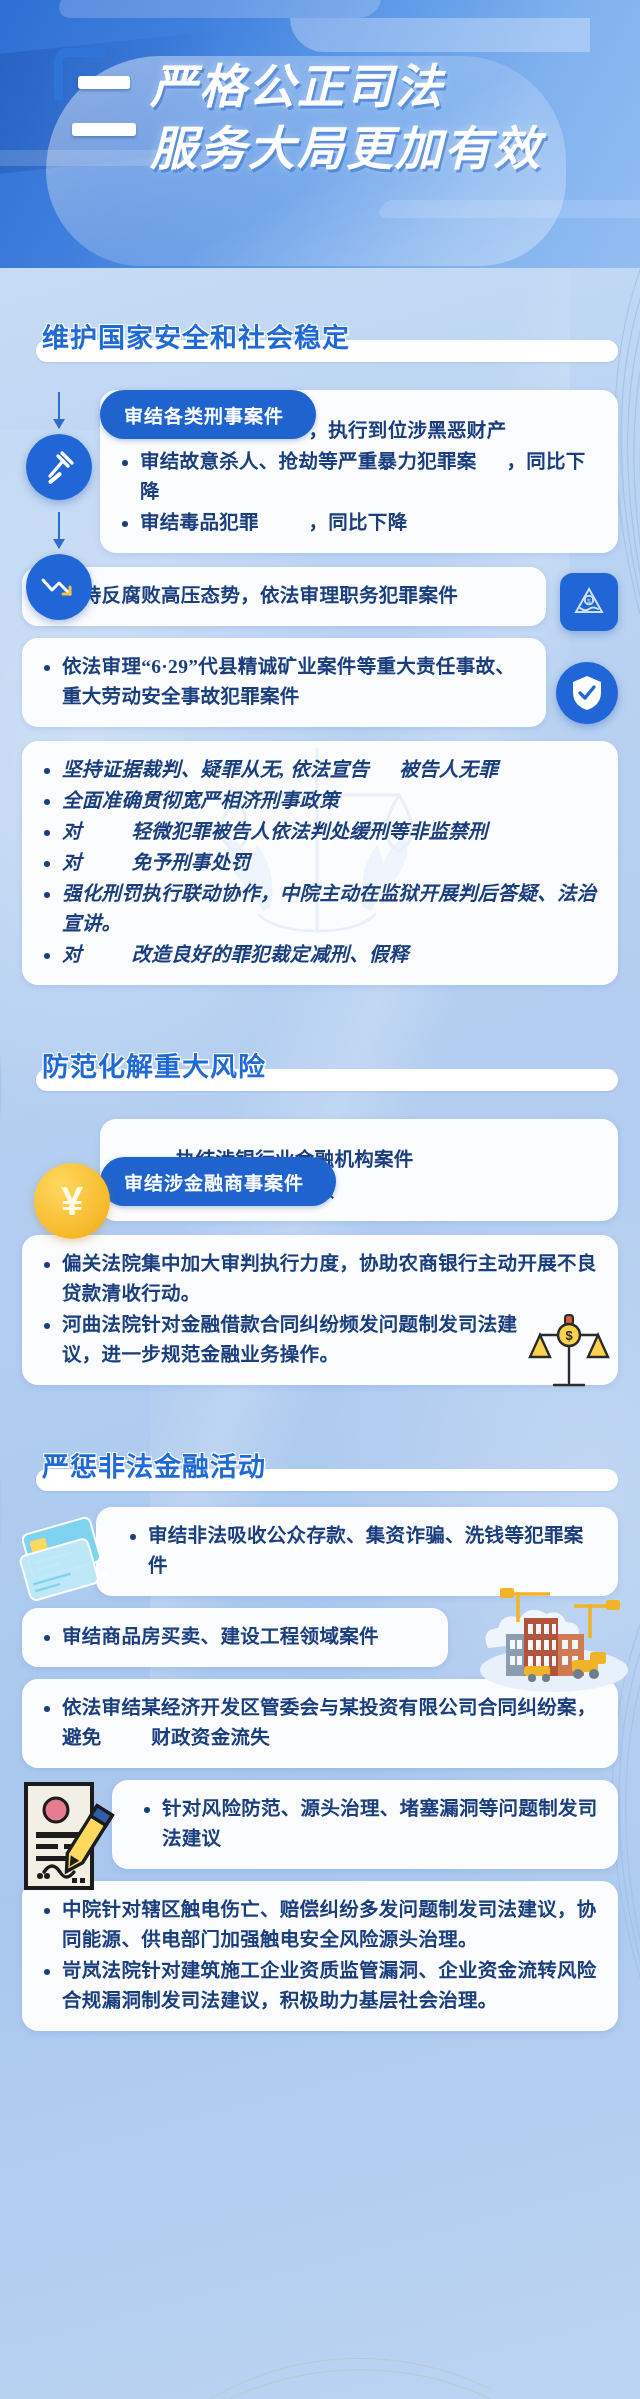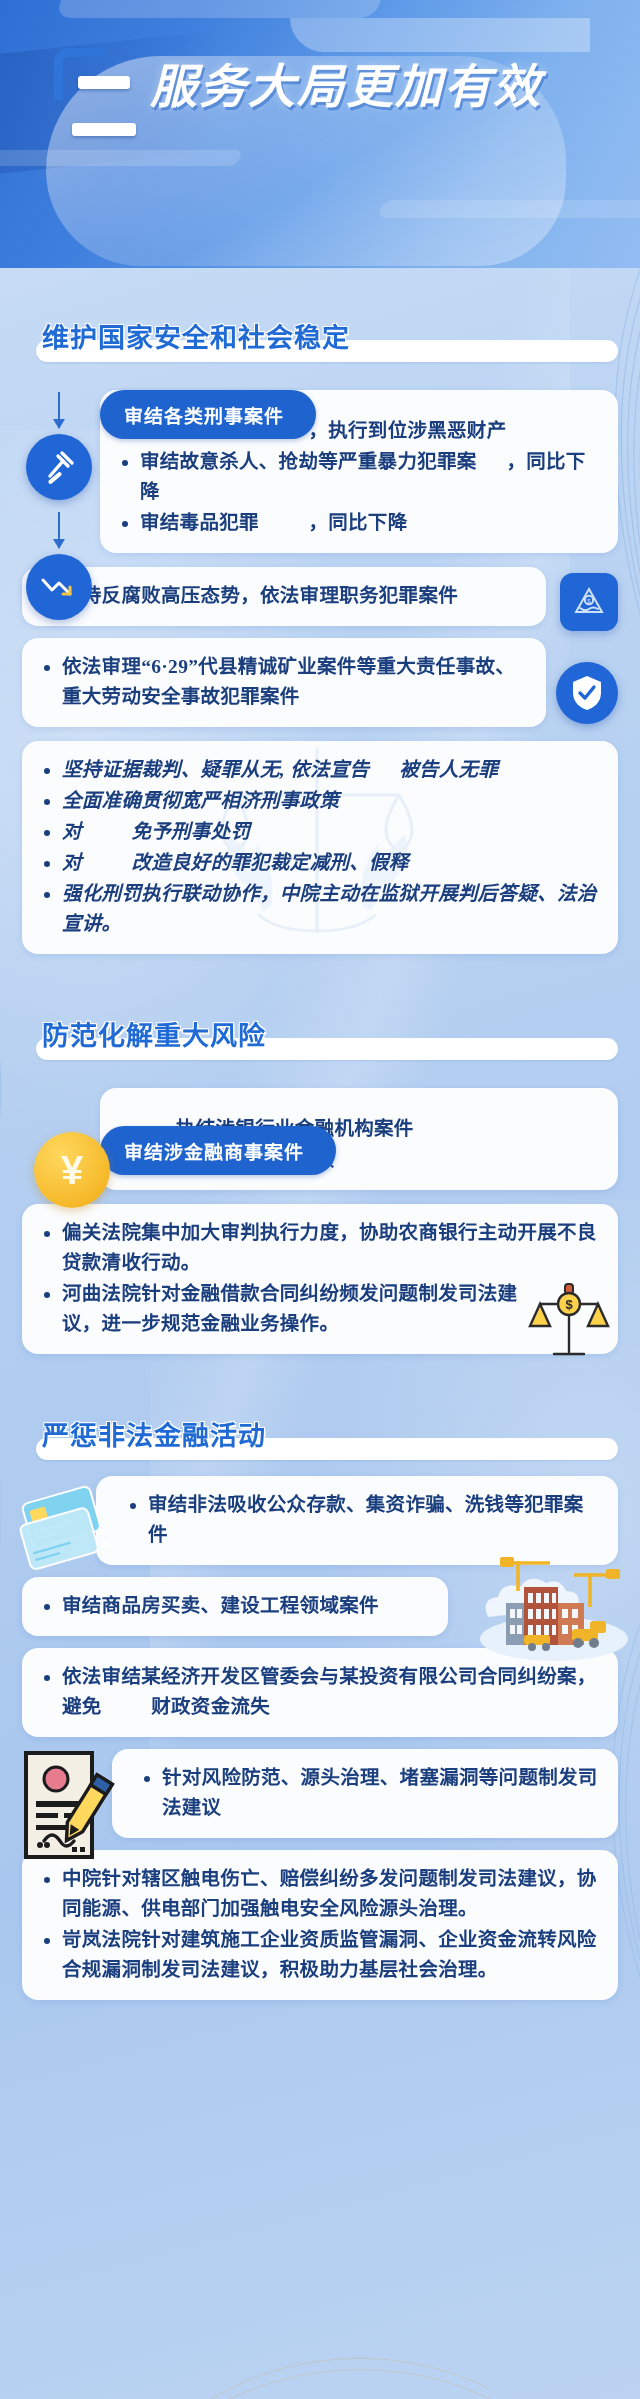--- a/index.html
+++ b/index.html
@@ -251,20 +251,21 @@
   <div class="hdr-streak hdr-s2"></div>
   <div class="hdr-streak hdr-s3"></div>
   <div class="hdr-streak hdr-s4"></div>
   <div class="hdr-bubble"></div>
   <div class="hdr-accent"></div>
   <div class="hdr-num">
       <i></i>
       <i></i>
     </div>
   <div class="hdr-title">
+    <div>严格公正司法</div>
     <div>服务大局更加有效</div>
   </div>
 </div>
 
 <div style="height:52px"></div>
 <div class="section-head">
   <div class="bar"></div>
   <div class="txt">维护国家安全和社会稳定</div>
 </div>
 
@@ -344,23 +345,24 @@
       <g fill="#c3d8f1" opacity=".75">
         <path d="M96 176 q-22-34 -6-66 q20 26 14 62 z"></path>
         <path d="M204 176 q22-34 6-66 q-20 26 -14 62 z"></path>
         <path d="M78 150 q-24-22 -16-50 q24 16 24 48 z"></path>
         <path d="M222 150 q24-22 16-50 q-24 16 -24 48 z"></path>
       </g>
     </svg>
     <ul class="bl" style="position:relative; z-index:2;">
       <li>坚持证据裁判、疑罪从无, 依法宣告  被告人无罪</li>
       <li>全面准确贯彻宽严相济刑事政策</li>
+      <li>对   轻微犯罪被告人依法判处缓刑等非监禁刑</li>
       <li>对   免予刑事处罚</li>
+      <li>强化刑罚执行联动协作，中院主动在监狱开展判后答疑、法治宣讲。</li>
       <li>对   改造良好的罪犯裁定减刑、假释</li>
-      <li>强化刑罚执行联动协作，中院主动在监狱开展判后答疑、法治宣讲。</li>
     </ul>
   </div>
 </div>
 
 <div style="height:64px"></div>
 <div class="section-head">
   <div class="bar"></div>
   <div class="txt">防范化解重大风险</div>
 </div>
 

